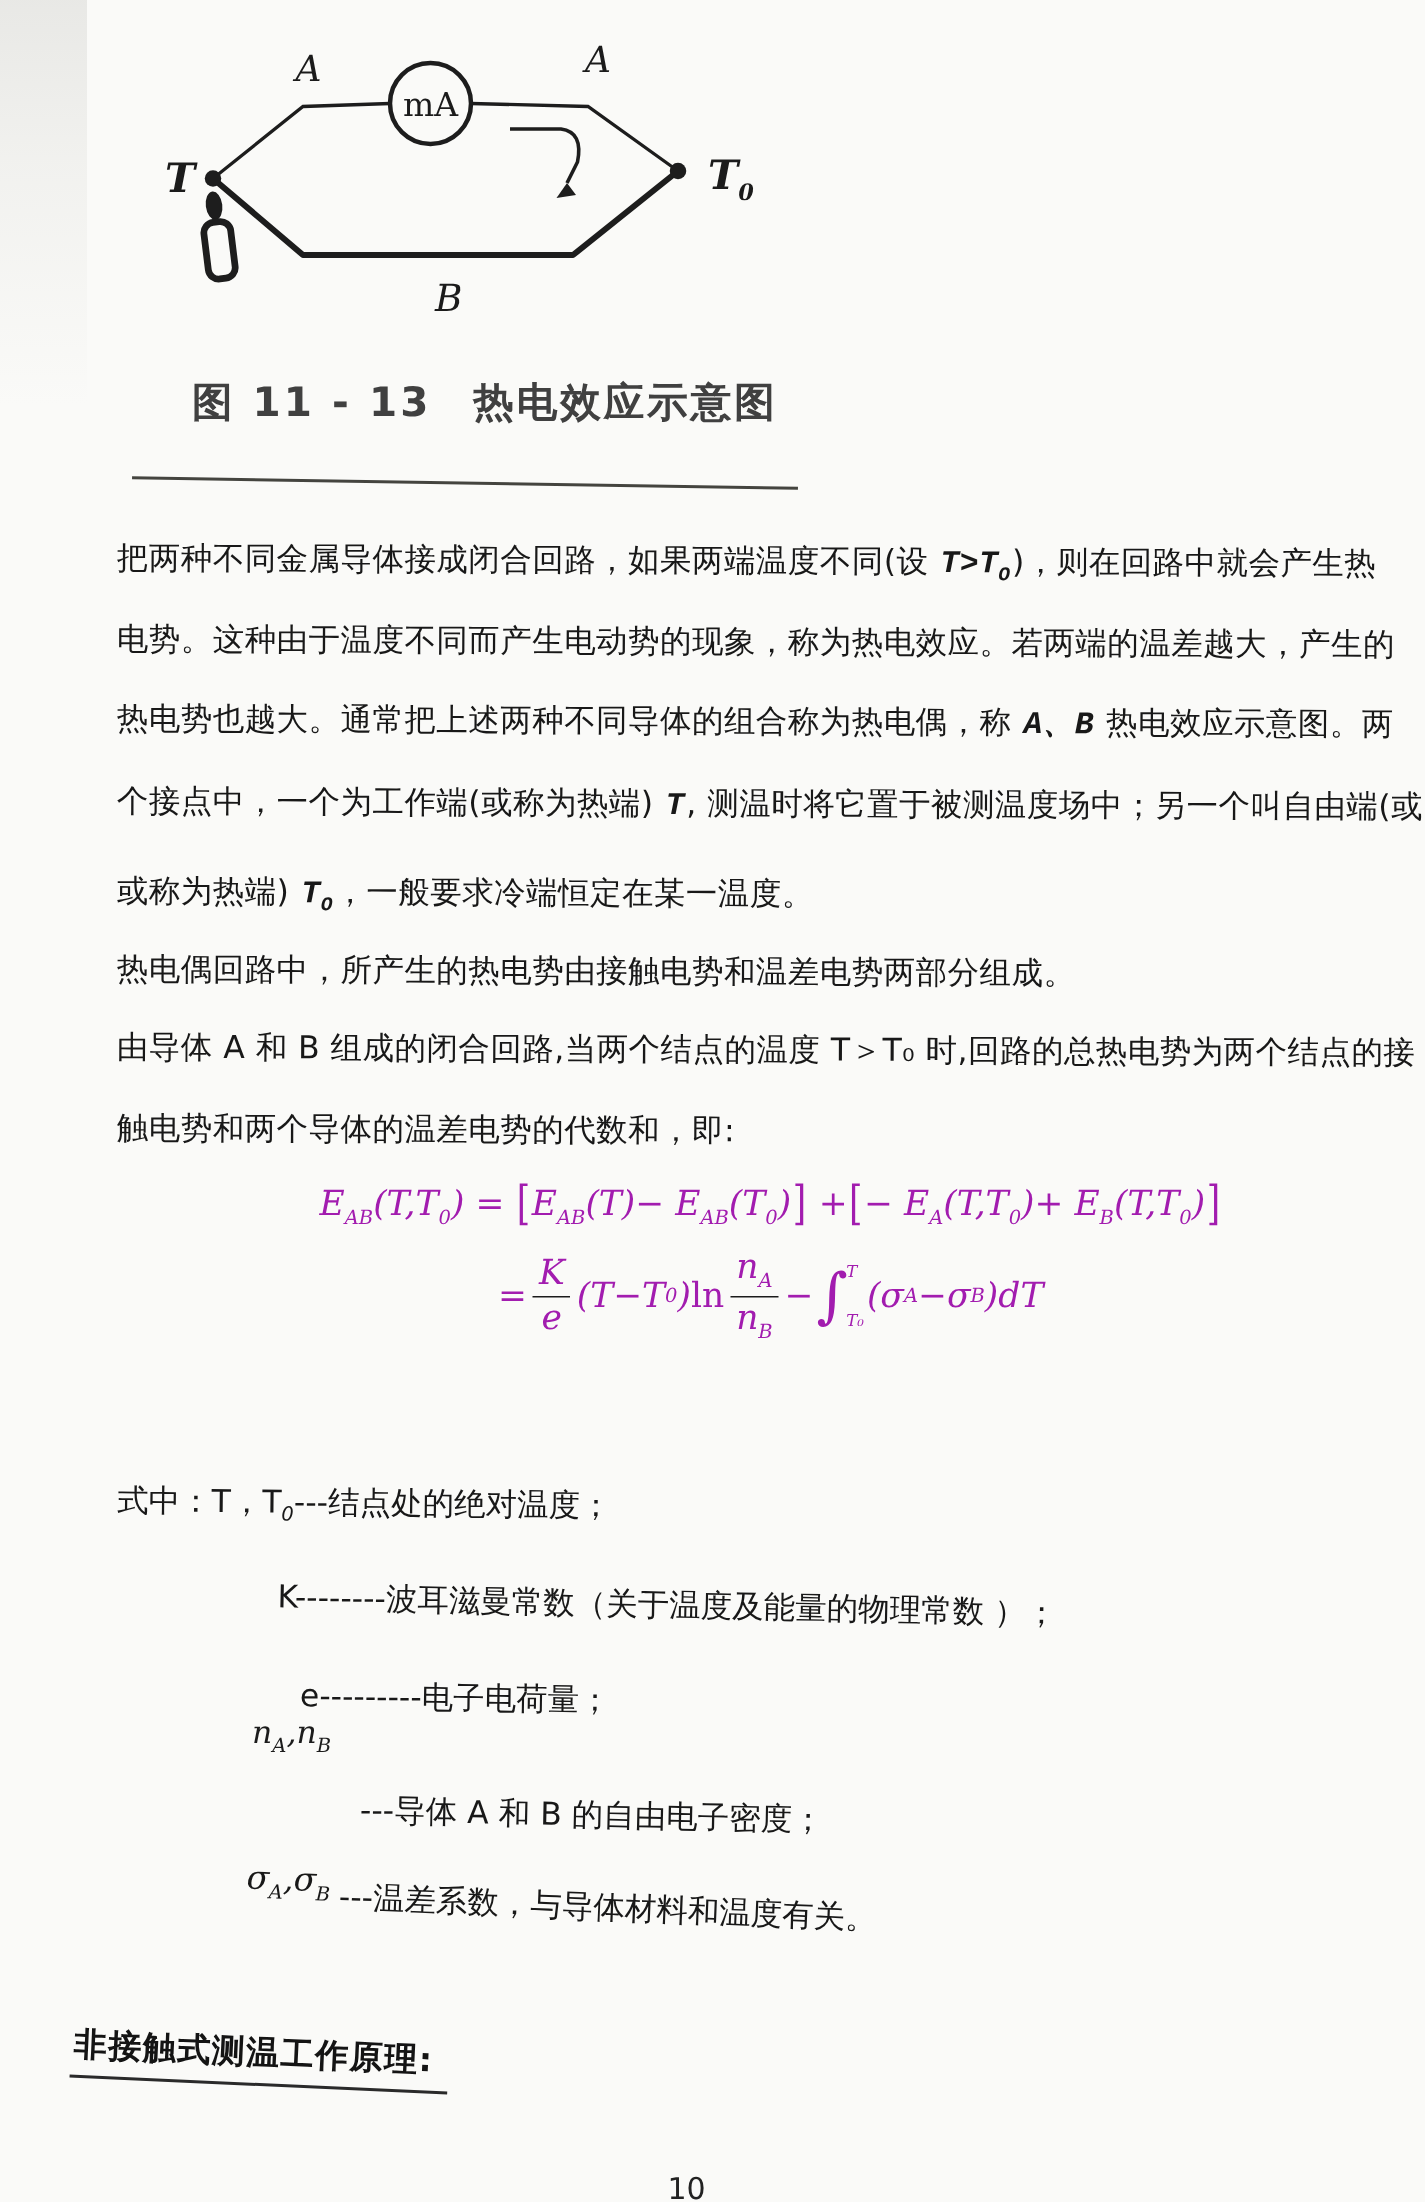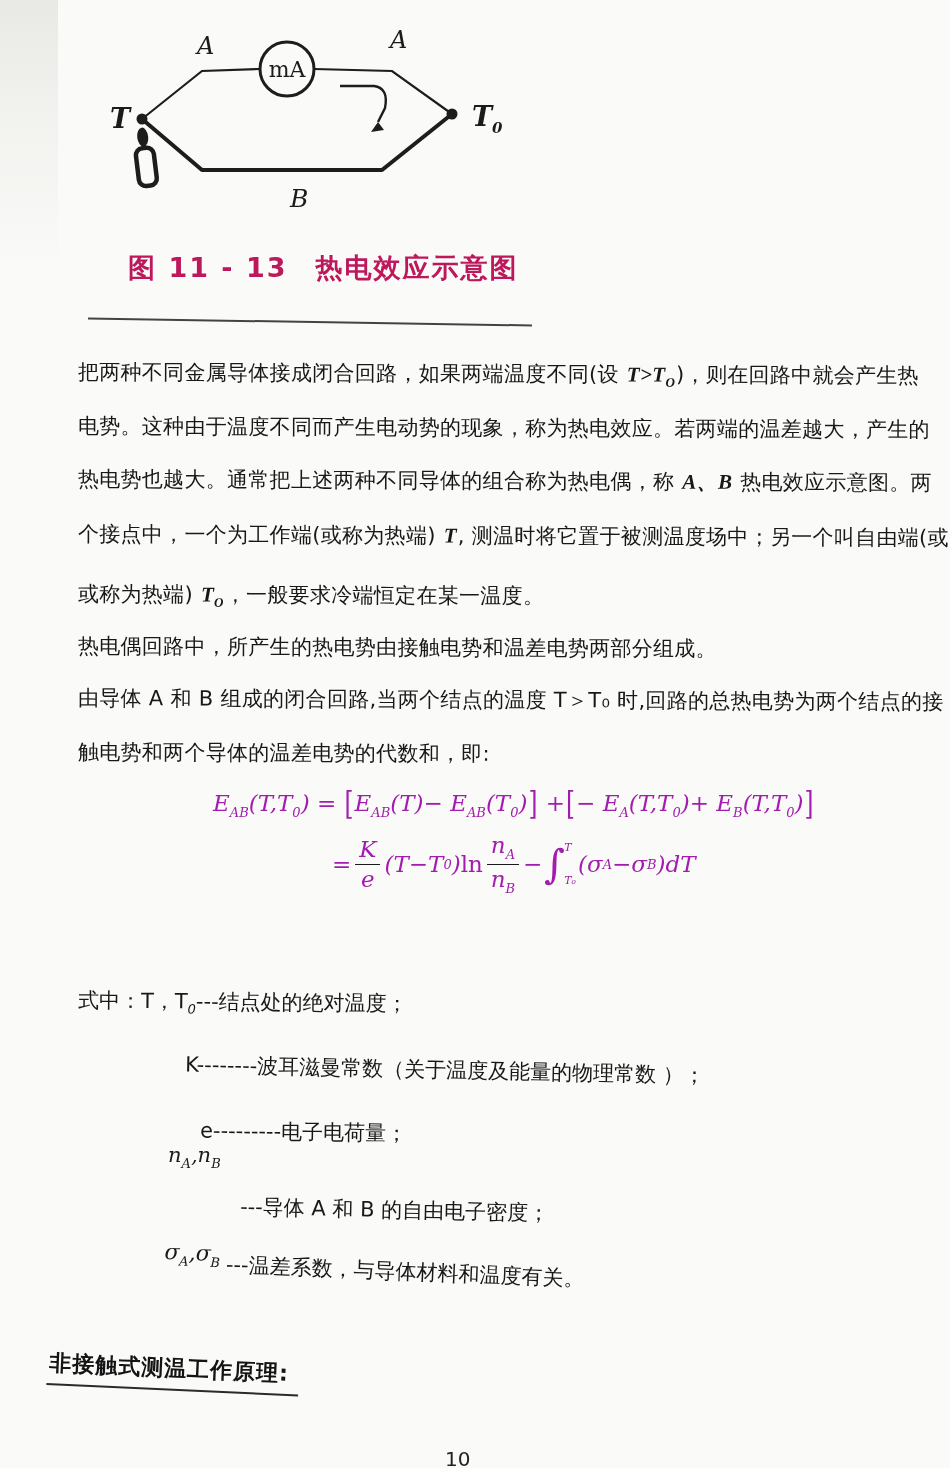--- a/index.html
+++ b/index.html
@@ -8,26 +8,26 @@
     background:#fafaf8;color:#1c1c1c;
     font-family:"DejaVu Sans","Liberation Sans",sans-serif;
   }
   .abs{position:absolute;}
   
   .corner-shade{left:0;top:0;width:58px;height:270px;
     background:linear-gradient(180deg,#e4e4e1 0%,#efefec 40%,rgba(250,250,248,0) 100%);
     opacity:.8;}
   
   .fig-wrap{left:92px;top:24px;width:456px;height:202px;}
-  .fig-caption{left:128px;top:250px;font-weight:700;font-size:27px;letter-spacing:2px;color:#be185d;}
+  .fig-caption{left:128px;top:250px;font-weight:700;font-size:27px;letter-spacing:2px;color:#404040;}
   .fig-caption .gap{display:inline-block;width:28px;}
   .caption-rule{left:88px;top:321px;width:444px;height:0;border-top:2px solid #44443f;transform:rotate(0.9deg);}
   
   .pline{left:78px;width:866px;height:30px;font-size:21px;letter-spacing:.3px;color:#181818;white-space:nowrap;transform:rotate(0.25deg);transform-origin:left top;}
-  .mi{font-style:italic;font-weight:600;font-family:Liberation Serif, serif;padding:0 1px;}
+  .mi{font-style:italic;font-weight:600;font-family:Liberation Mono, monospace;padding:0 1px;}
   .mi sub,.mu sub{font-size:13px;font-style:italic;}
   .mu{font-weight:400;}
   
   .eq{font-family:"DejaVu Serif","Liberation Serif",serif;color:#a21caf;}
   .eq1{left:213px;top:790px;font-size:23px;white-space:nowrap;}
   .eq2{left:332px;top:836px;height:56px;display:flex;align-items:center;font-size:23px;white-space:nowrap;}
   .v{font-style:italic;}
   .sb{font-size:13px;font-style:italic;vertical-align:-6px;font-family:"DejaVu Serif",serif;}
   .bk{display:inline-block;transform:scaleY(1.35);margin:0 1px;}
   .fr{display:inline-flex;flex-direction:column;align-items:center;line-height:1;margin:0 4px;vertical-align:middle;}

